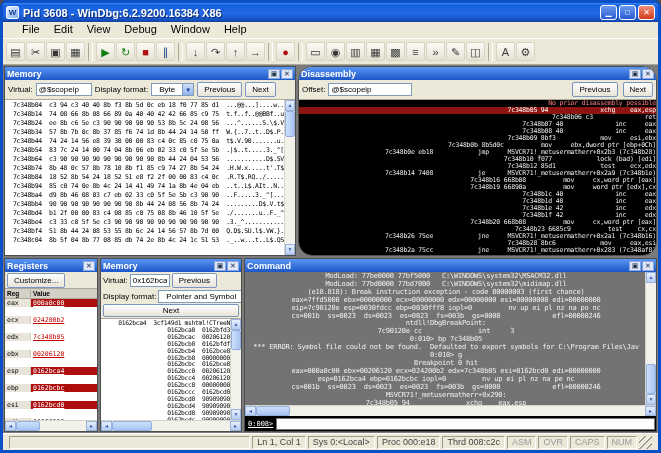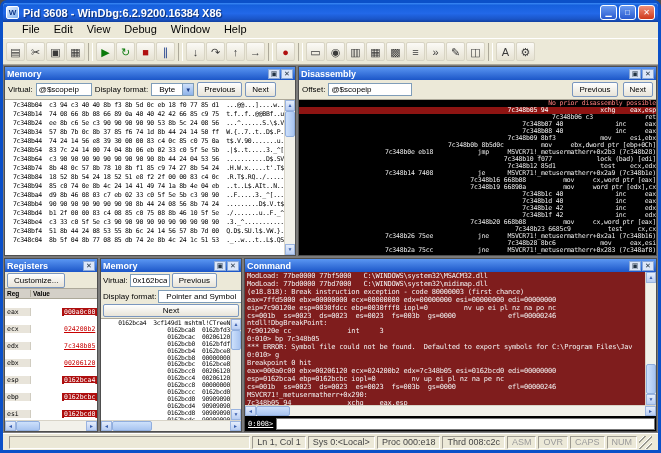--- a/index.html
+++ b/index.html
@@ -58,31 +58,31 @@
   .dis-line.banner{color:#ff7d7d;}
   .dis-toolbar .btn{margin-left:2px;}
   .spacer{flex:1;}
   
   .reg-toolbar{height:17px;flex:0 0 17px;display:flex;align-items:center;padding:1px 2px;background:#ece9d8;border-bottom:1px solid #aca899;}
   .reg-grid{flex:1;background:#fff;overflow:hidden;display:flex;flex-direction:column;}
   .reg-head{display:flex;background:#d4d0c8;border-bottom:1px solid #aca899;font:bold 6.5px "Liberation Sans",sans-serif;color:#000;flex:0 0 10px;align-items:center;}
   .reg-head .c1{width:26px;padding-left:2px;border-right:1px solid #aca899;}
   .reg-head .c2{flex:1;padding-left:2px;}
   .reg-rows{flex:1;overflow:hidden;}
-  .reg-row{display:flex;height:17px;align-items:flex-end;font:6.5px "DejaVu Sans Mono",monospace;gap:31px;}
+  .reg-row{display:flex;height:17px;align-items:flex-start;font:6.5px "DejaVu Sans Mono",monospace;}
   .reg-name{width:26px;flex:0 0 26px;padding-left:2px;background:#e8e4da;border-right:1px solid #d0ccc0;color:#000;}
   .reg-val{flex:1;padding-left:2px;color:#000;white-space:nowrap;overflow:hidden;text-decoration:underline;}
   .reg-row.chg .reg-val{color:#c80000;}
   .reg-row.chg-bg .reg-val{background:#ae0e0e;color:#fff;}
   
   .m2row{height:16px;flex:0 0 16px;display:flex;align-items:center;gap:2px;padding:0 2px;background:#ece9d8;font:8px "Liberation Sans",sans-serif;}
   .m2next{height:15px;flex:0 0 15px;display:flex;align-items:stretch;padding:0 2px 1px 2px;background:#ece9d8;border-bottom:1px solid #aca899;}
   .m2next .btn{flex:1;height:13px;}
   
-  .cmd-main{flex:1;display:flex;overflow:hidden;background:#7f1d1d;}
+  .cmd-main{flex:1;display:flex;overflow:hidden;background:#737373;text-align:center;}
   .cmd-text{flex:1;overflow:hidden;padding-top:1px;}
   .cmd-line{font:7px "DejaVu Sans Mono",monospace;line-height:7.9px;white-space:pre;letter-spacing:-0.2px;color:#f2f2f2;padding-left:2px;}
   .cmd-input-row{height:15px;flex:0 0 15px;display:flex;background:#000;align-items:center;}
   .cmd-prompt{color:#fff;font:7px "DejaVu Sans Mono",monospace;padding:0 3px;white-space:pre;text-decoration:underline;}
   .cmd-input{flex:1;height:12px;background:#fff;border:1px solid #777;font:8px "DejaVu Sans Mono",monospace;margin-right:1px;}
   
   .statusbar{height:17px;flex:0 0 17px;background:#ece9d8;border-top:1px solid #fff;display:flex;align-items:center;gap:2px;padding:1px 6px;font:9px "Liberation Sans",sans-serif;color:#444;}
   .sb-cell{border:1px solid;border-color:#9d9a90 #fff #fff #9d9a90;height:13px;display:flex;align-items:center;padding:0 4px;white-space:nowrap;}
   .sb-main{flex:1;}
   .sb-cell.dim{color:#9a9a9a;}
@@ -191,21 +191,21 @@
             </div>
           <div class="vscroll">
             <span class="sarrow">▲</span>
             <span class="sthumb" style="height:26px;"></span>
             <span class="sfill"></span>
             <span class="sarrow">▼</span>
           </div>
         </div>
       </div>
 
-      <div class="pane" style="flex:1;">
+      <div class="pane" style="flex:1;border-radius:14px;">
         <div class="pane-header">
           <span class="pane-title">Disassembly</span>
           <button class="pbtn"><span>▣</span></button>
           <button class="pbtn"><span>✕</span></button>
         </div>
         <div class="pane-toolbar dis-toolbar">
           <span class="lbl">Offset:</span>
           <input class="txt" style="width: 84px;" value="@$scopeip">
           <span class="spacer"></span>
           <button class="btn">Previous</button>

